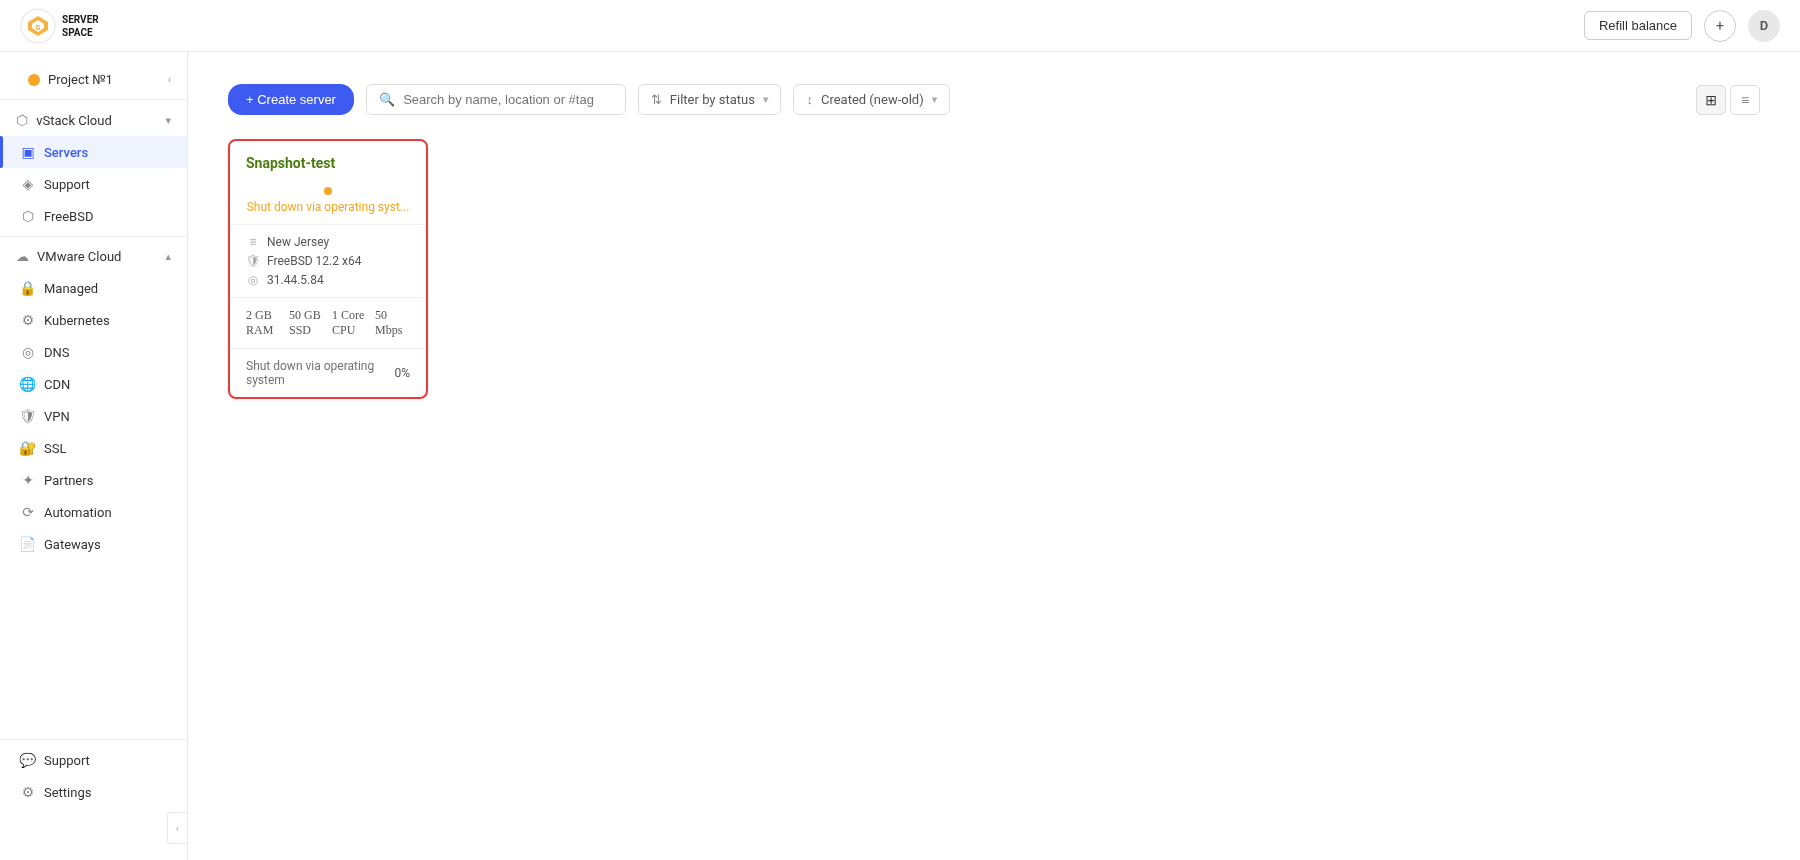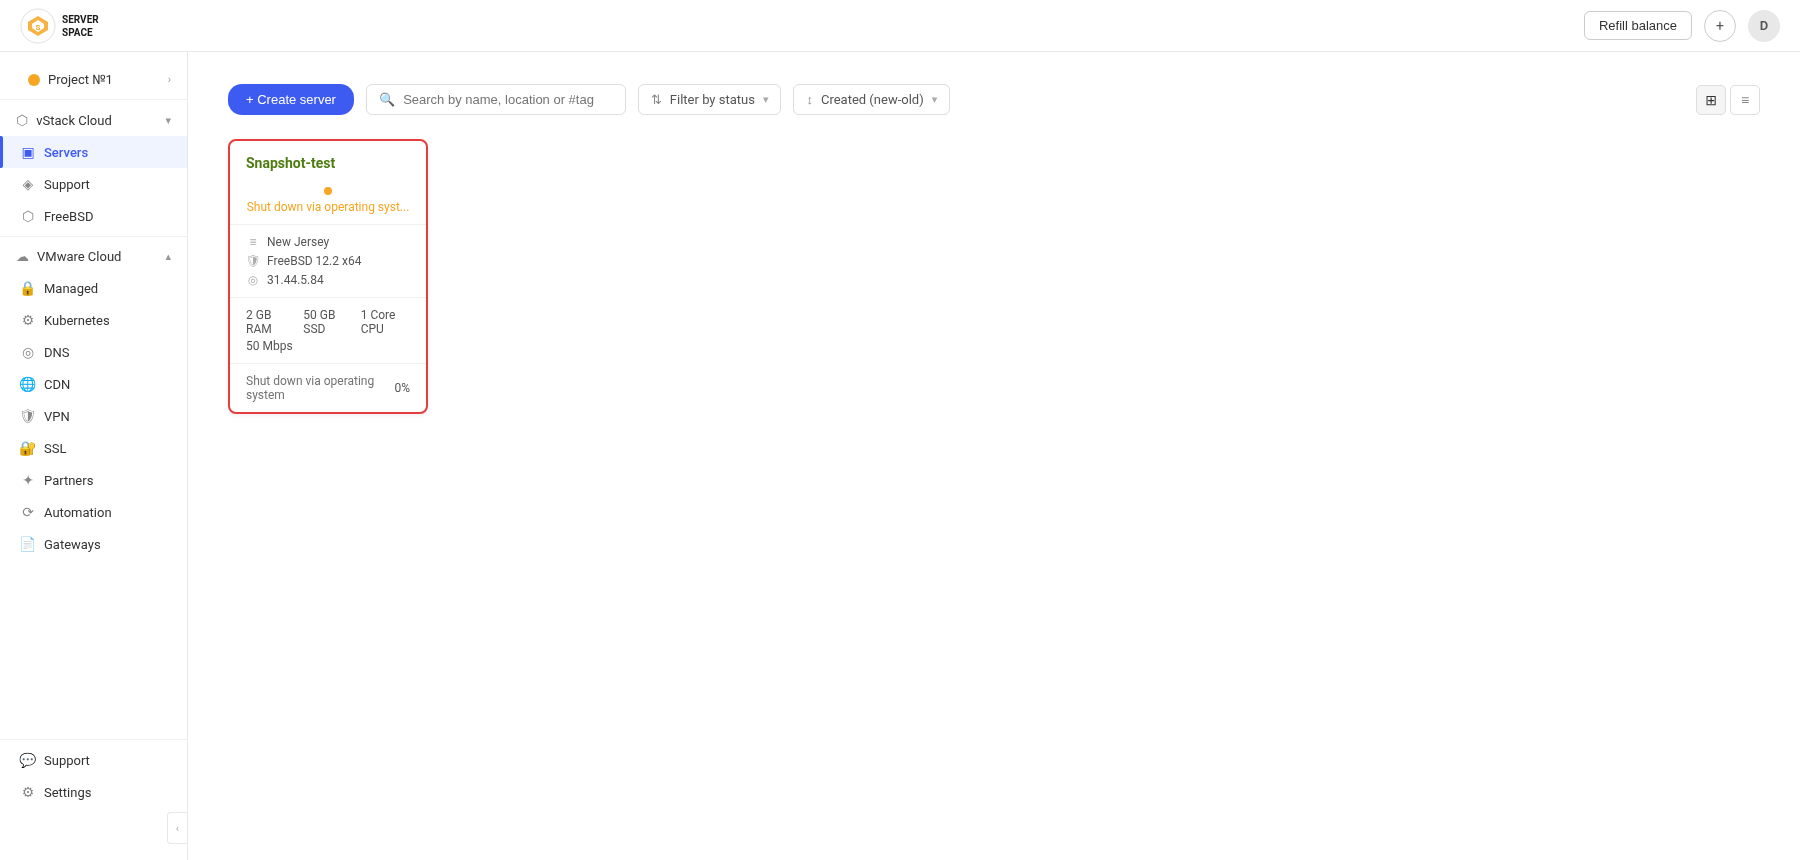--- a/index.html
+++ b/index.html
@@ -358,24 +358,25 @@
       align-items: center;
       justify-content: center;
       color: #aaa;
       font-size: 12px;
       flex-shrink: 0;
     }
     .server-card-specs {
       padding: 10px 16px;
       border-bottom: 1px solid #f0f0f0;
       display: grid;
-      grid-template-columns: 1fr 1fr 1fr;
+      grid-template-columns: 1fr 1fr 1fr 1fr;
       gap: 3px 8px;
       font-size: 12px;
       color: #555;
+      font-family: Liberation Serif, serif;
     }
     .server-card-footer {
       padding: 10px 16px;
       display: flex;
       align-items: center;
       justify-content: space-between;
       font-size: 12px;
     }
     .footer-status-text {
       color: #737373;

